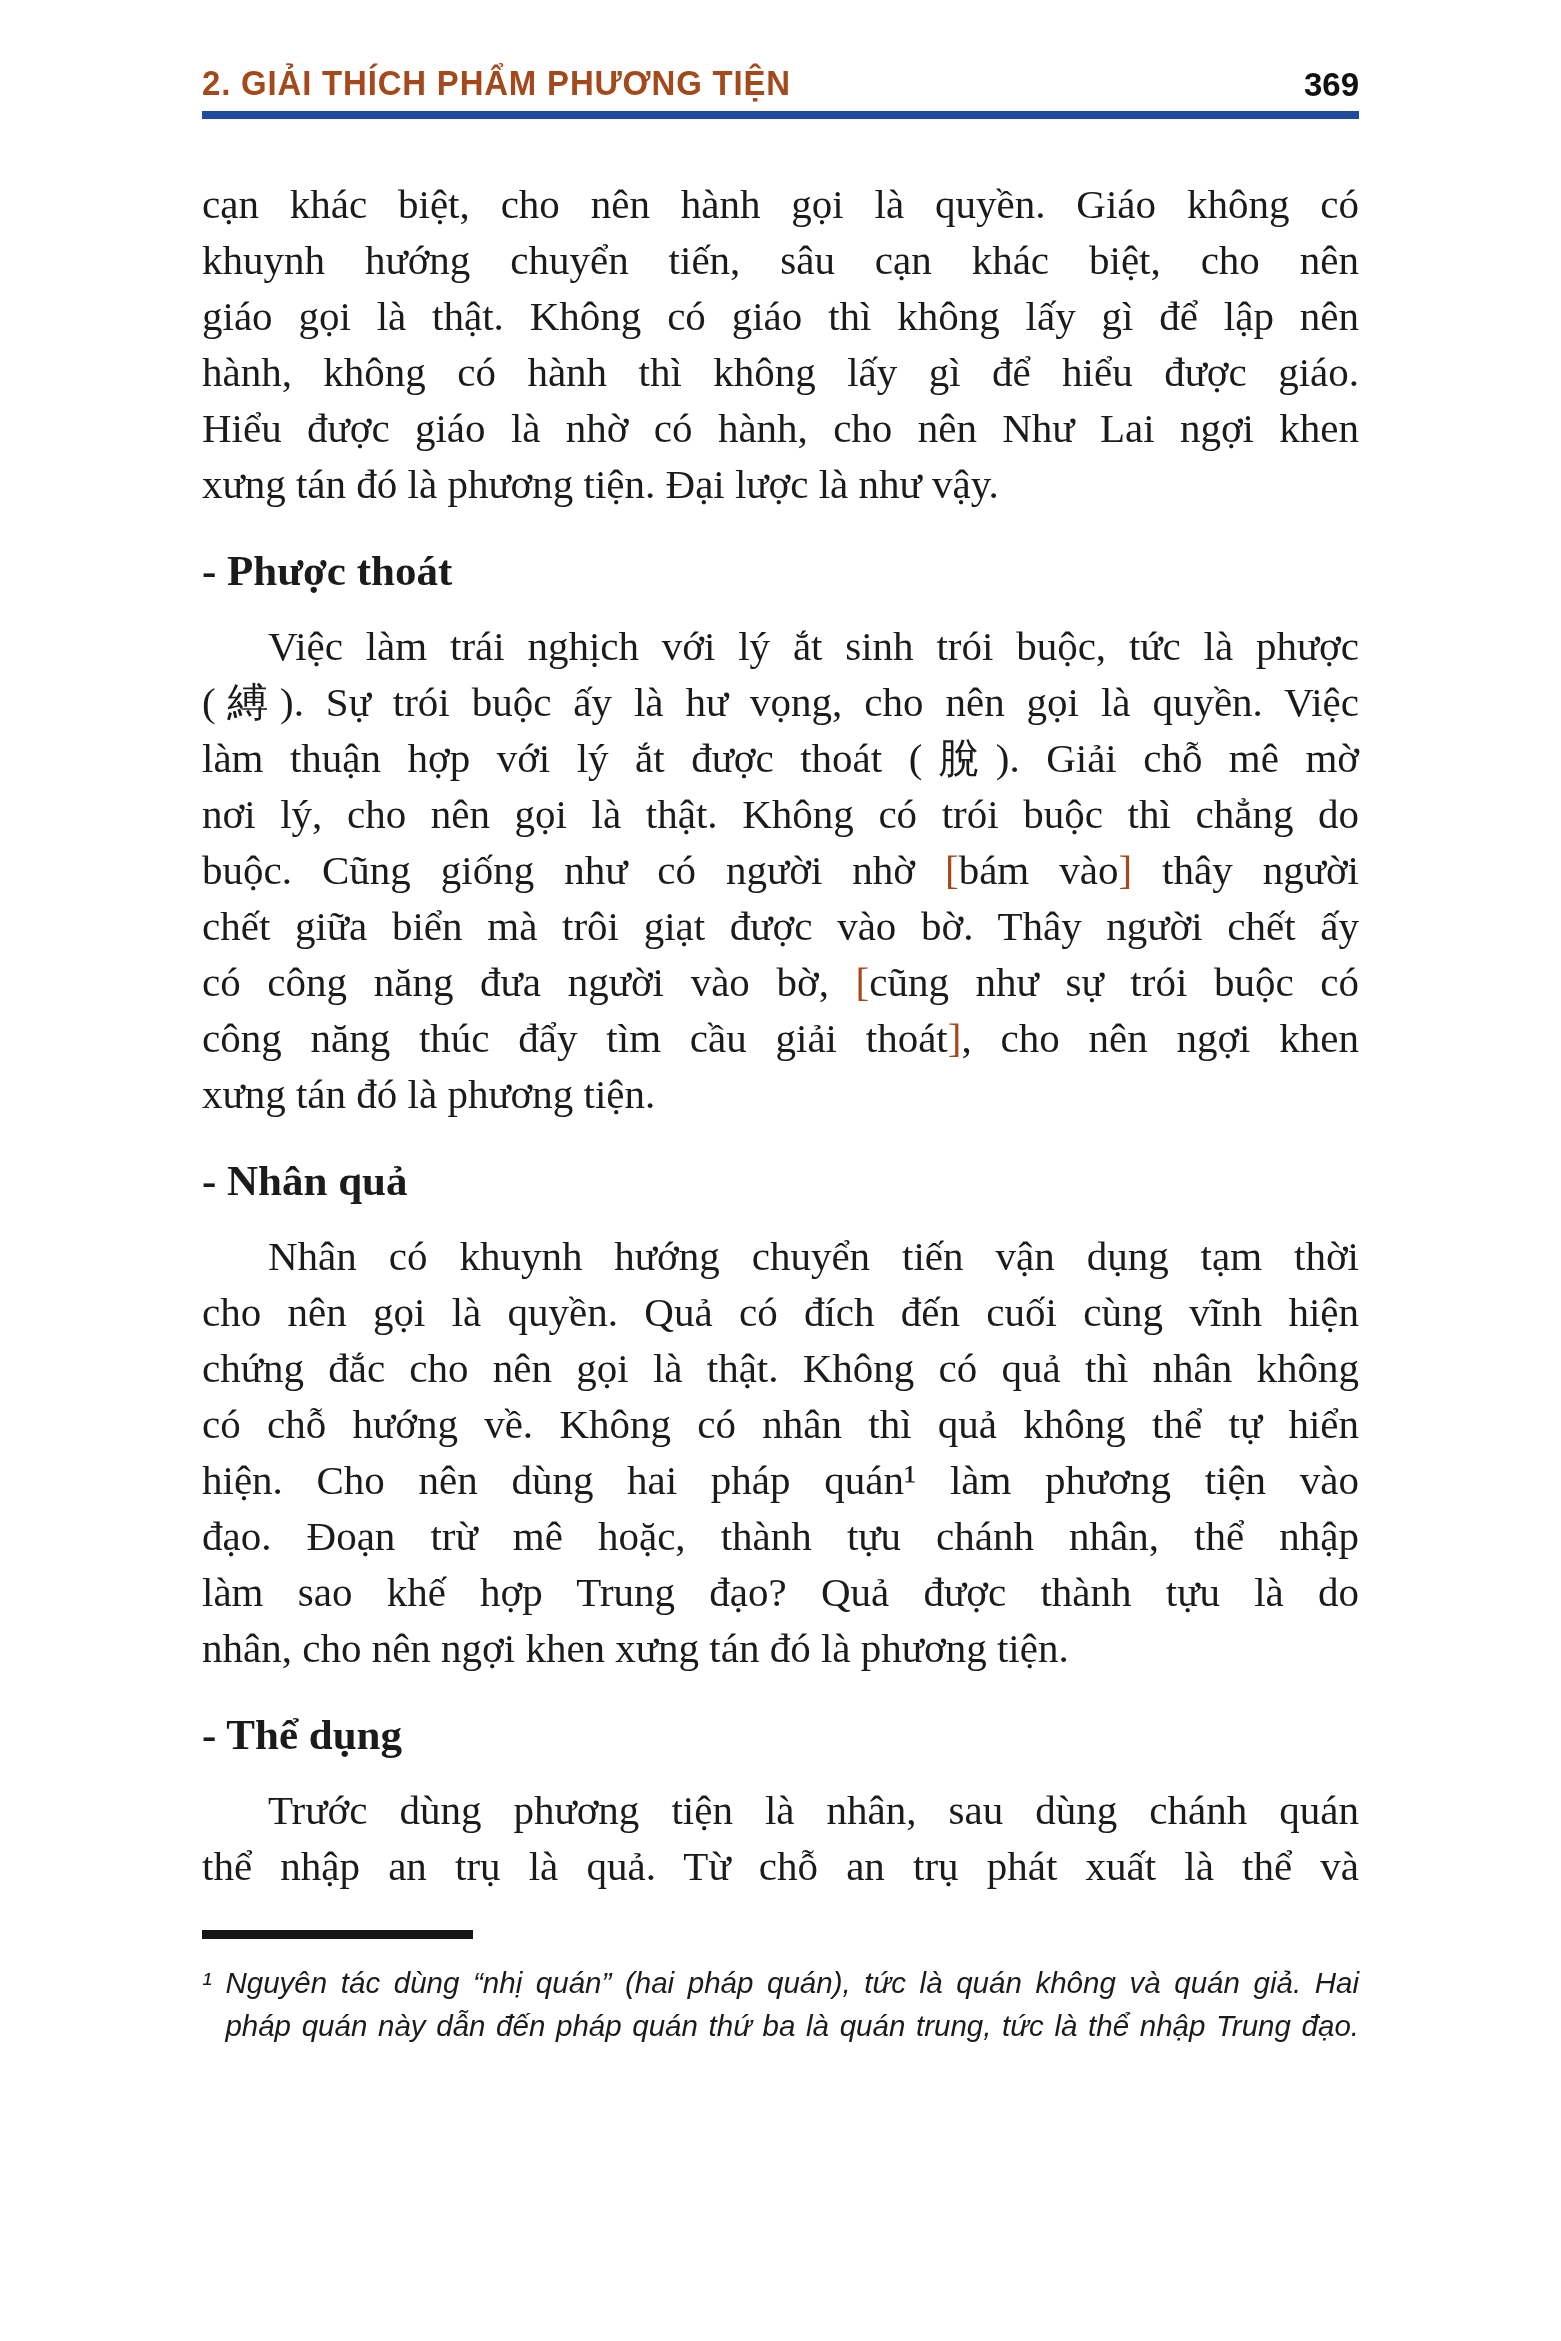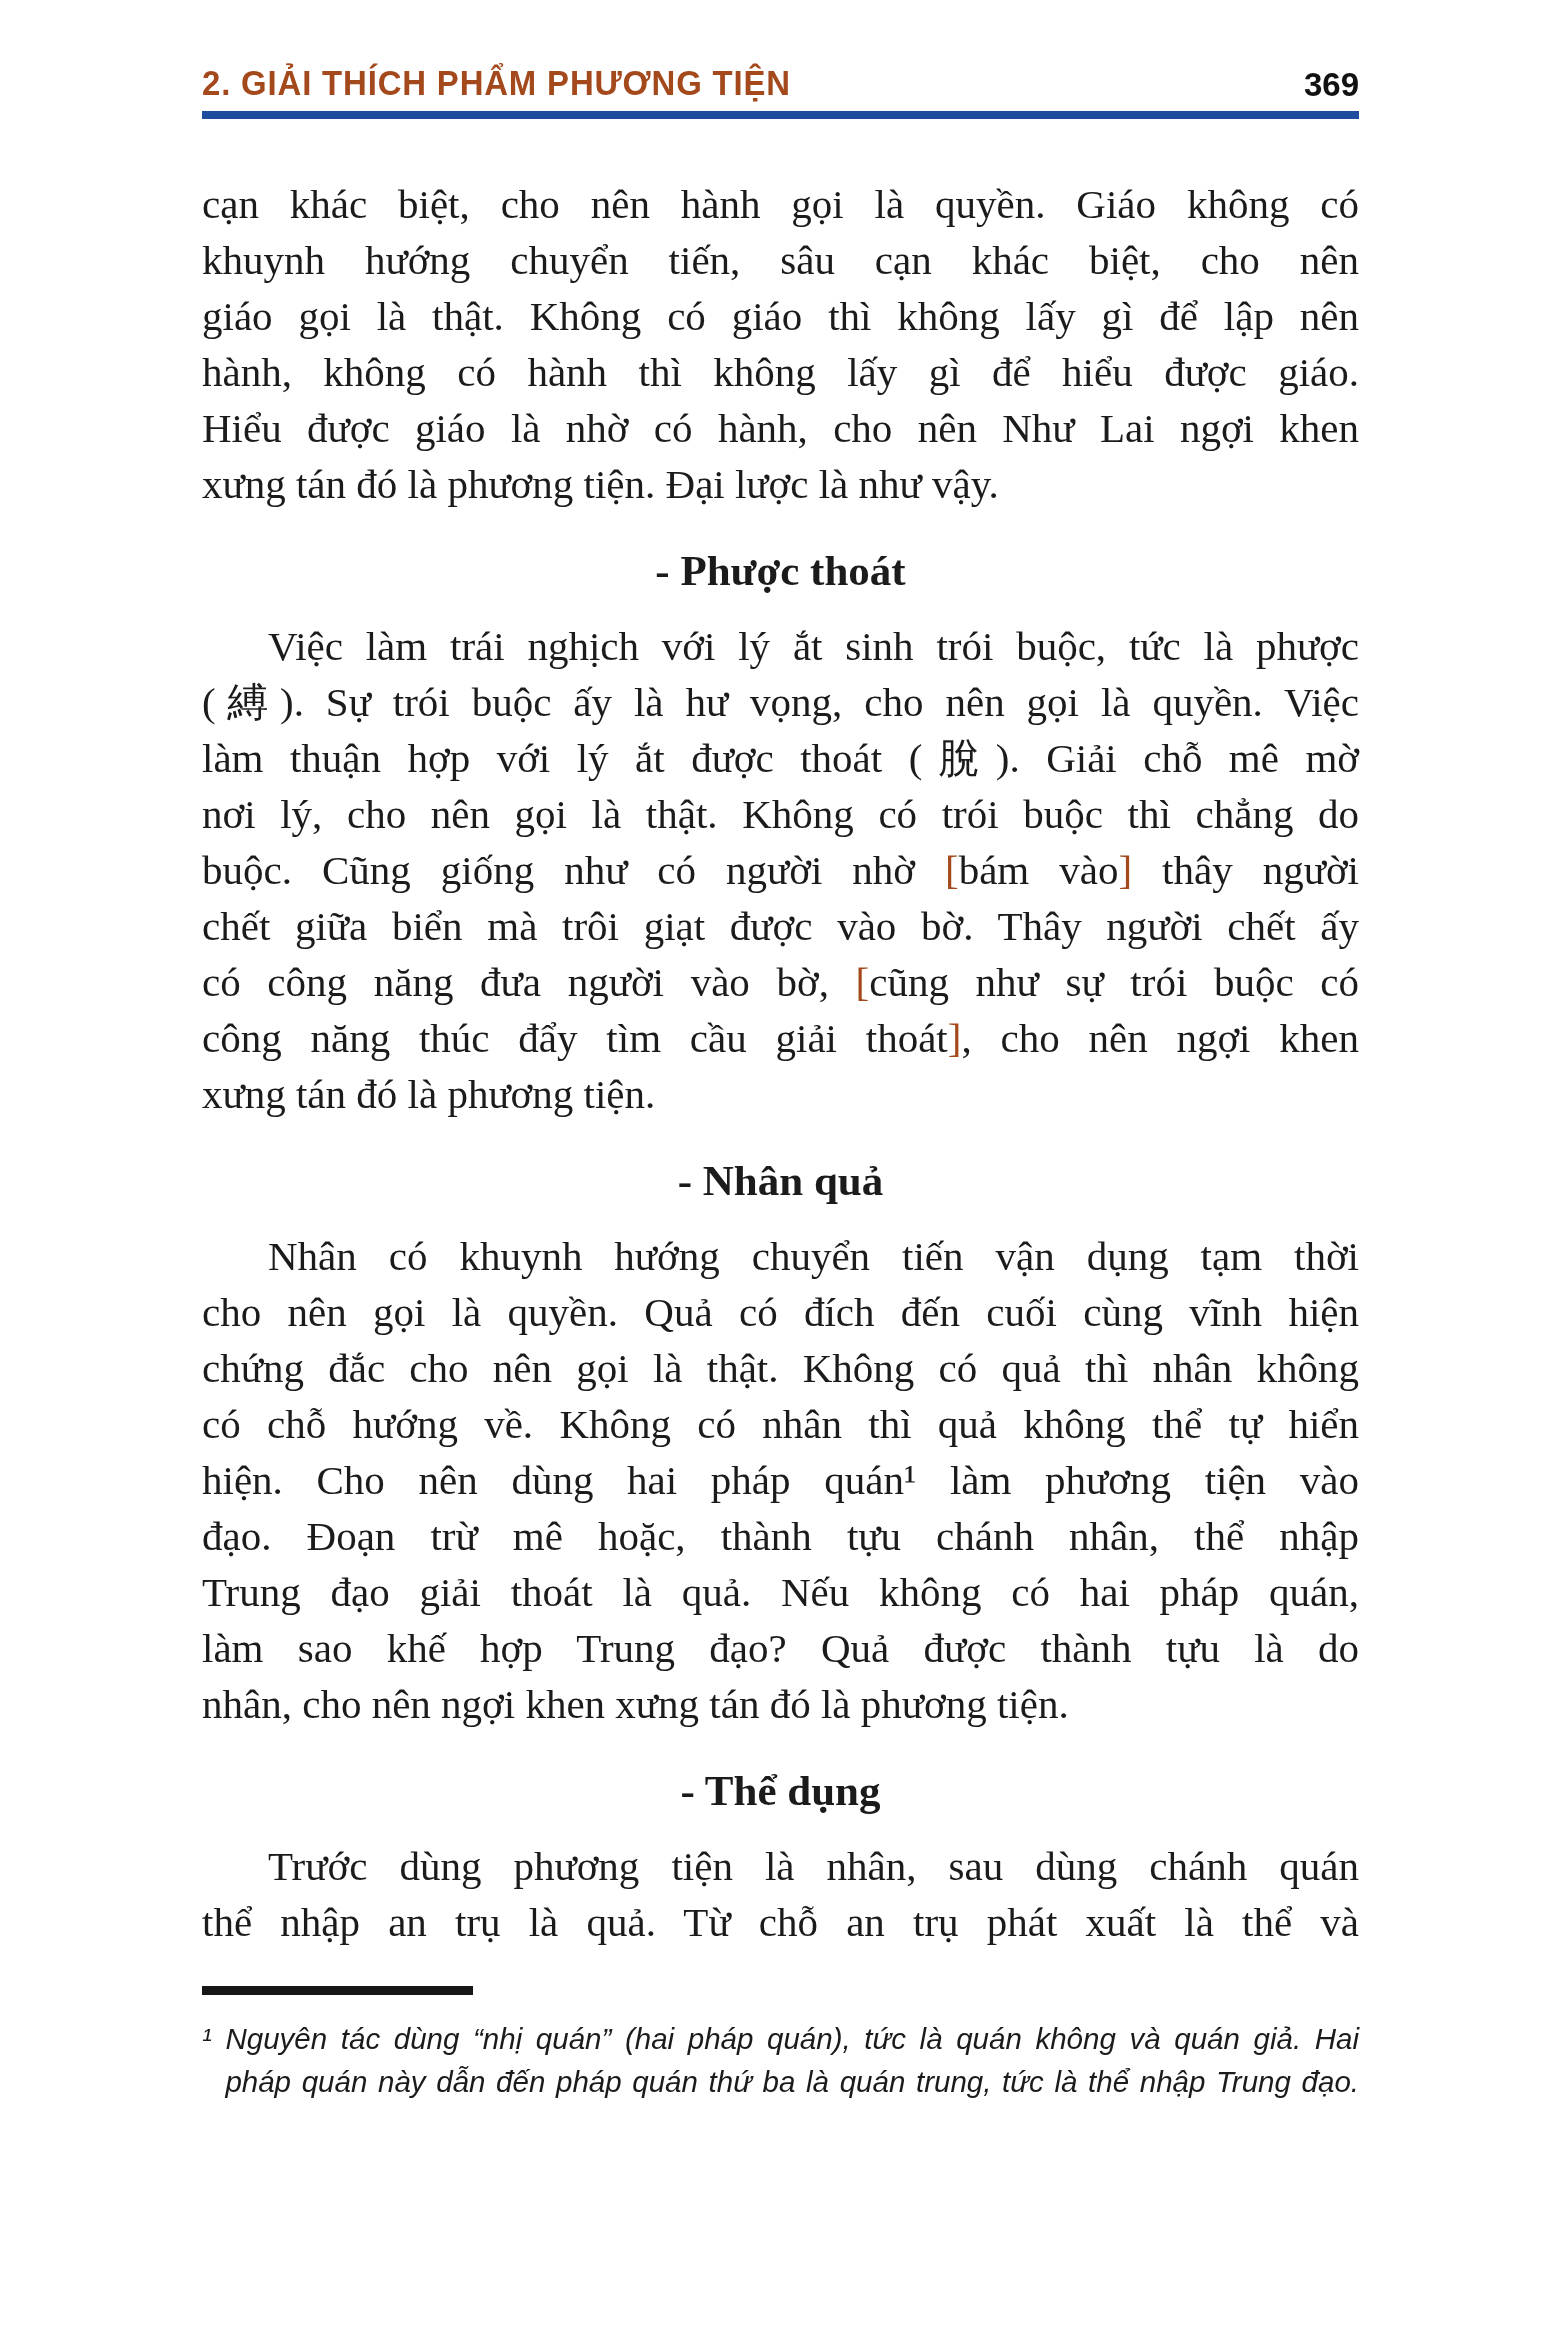--- a/index.html
+++ b/index.html
@@ -63,21 +63,21 @@
     text-align-last: left;
   }
   .line.indent {
     text-indent: 66px;
   }
   .sec-heading {
     font-weight: bold;
     font-size: 43px;
     line-height: 52px;
     margin: 33px 0 21px 0;
-    text-align: center;
+    text-align: left;
   }
   .accent { color: #A3491C; }
   
   .footnote-rule {
     width: 271px;
     height: 8.7px;
     background: #161616;
     margin: 36px 0 22.6px 0;
   }
   .footnote {
@@ -133,21 +133,20 @@
 
     <div class="sec-heading">- Nhân quả</div>
 
     <div>
       <div class="line indent">Nhân có khuynh hướng chuyển tiến vận dụng tạm thời</div>
       <div class="line">cho nên gọi là quyền. Quả có đích đến cuối cùng vĩnh hiện</div>
       <div class="line">chứng đắc cho nên gọi là thật. Không có quả thì nhân không</div>
       <div class="line">có chỗ hướng về. Không có nhân thì quả không thể tự hiển</div>
       <div class="line">hiện. Cho nên dùng hai pháp quán¹ làm phương tiện vào</div>
       <div class="line">đạo. Đoạn trừ mê hoặc, thành tựu chánh nhân, thể nhập</div>
-      <div class="line">Trung đạo giải thoát là quả. Nếu không có hai pháp quán,</div>
       <div class="line">làm sao khế hợp Trung đạo? Quả được thành tựu là do</div>
       <div class="line last">nhân, cho nên ngợi khen xưng tán đó là phương tiện.</div>
     </div>
 
     <div class="sec-heading">- Thể dụng</div>
 
     <div>
       <div class="line indent">Trước dùng phương tiện là nhân, sau dùng chánh quán</div>
       <div class="line">thể nhập an trụ là quả. Từ chỗ an trụ phát xuất là thể và</div>
     </div>

